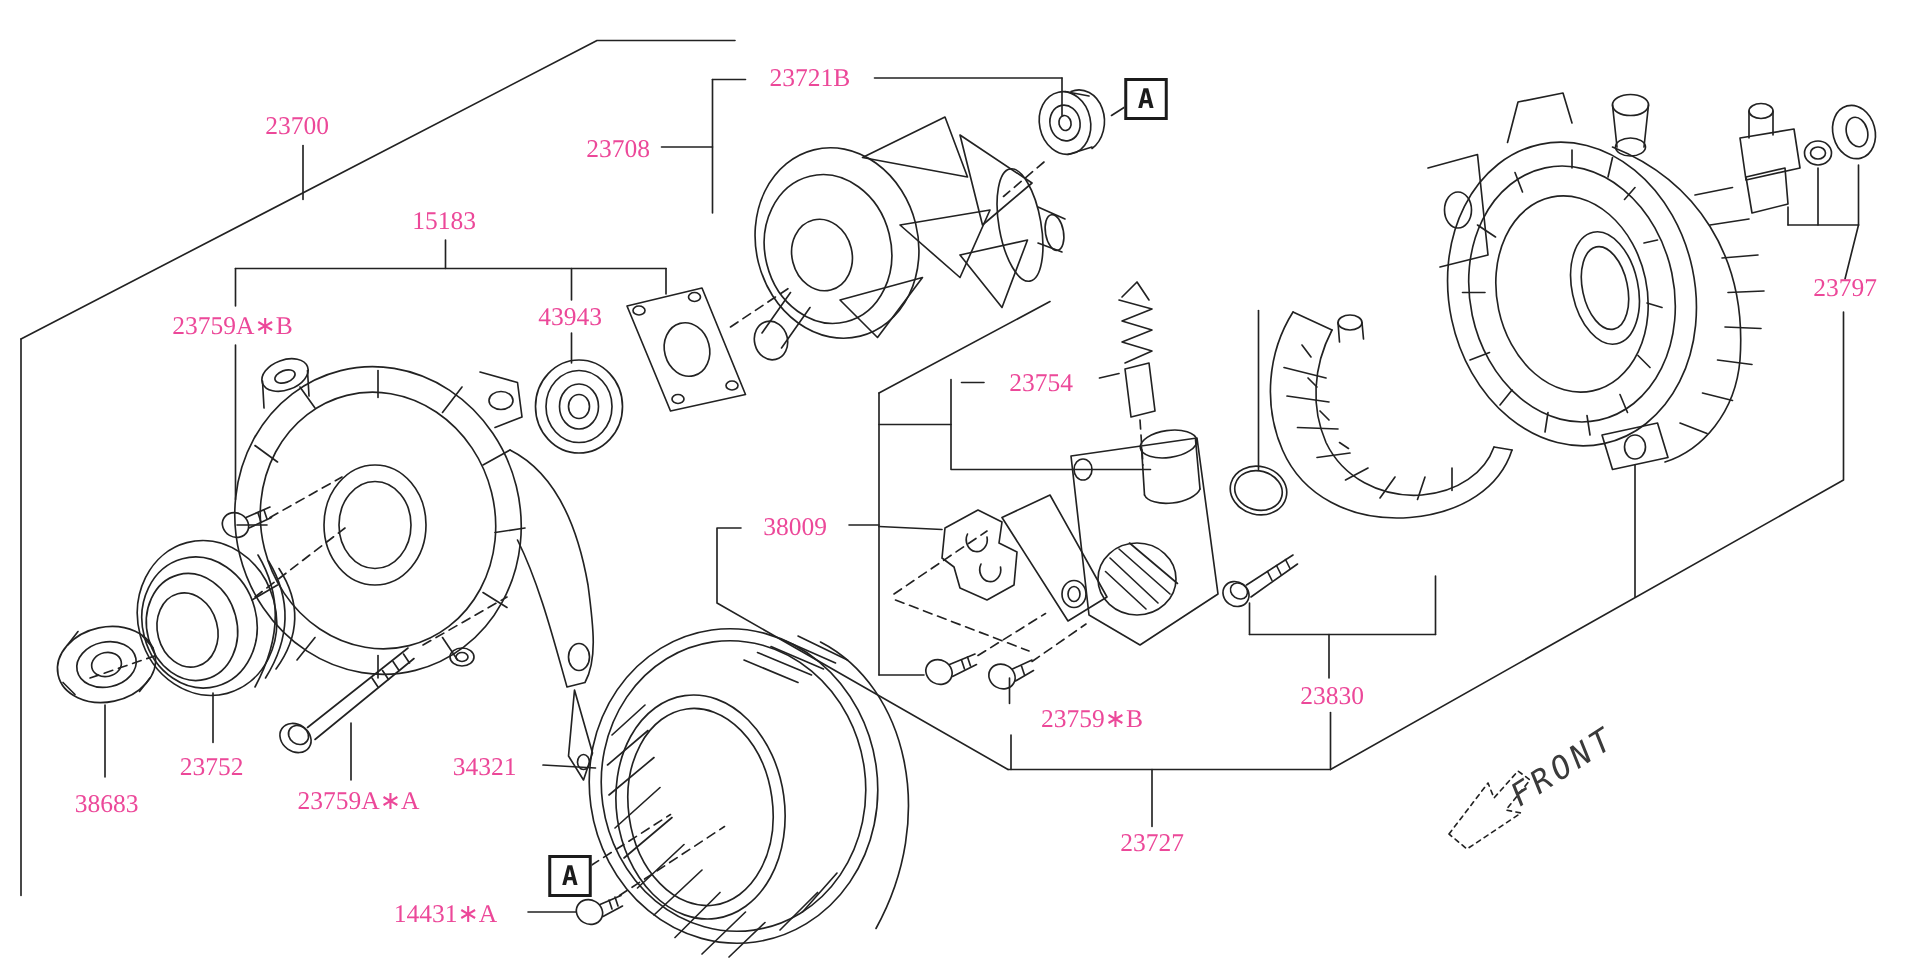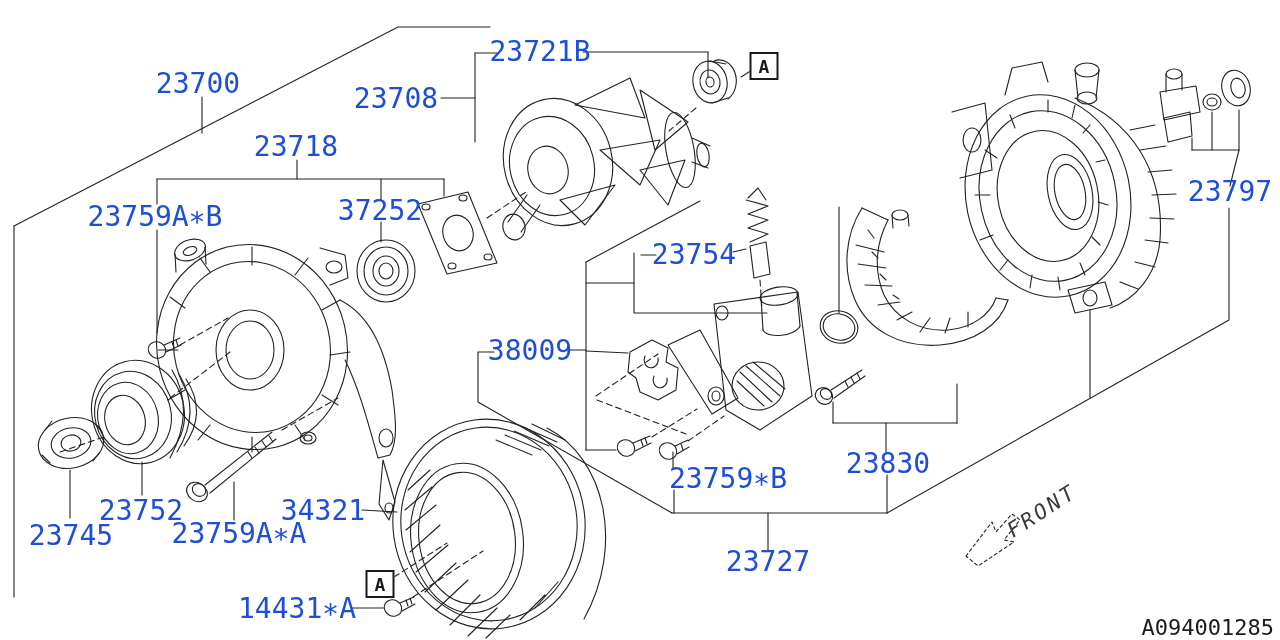--- a/index.html
+++ b/index.html
@@ -1,20 +1,20 @@
 <!DOCTYPE html>
 <html><head>
 <meta charset="utf-8">
 <style>
   html,body{margin:0;padding:0;background:#fff;}
   .stage{position:relative;width:1280px;height:640px;background:#ffffff;overflow:hidden;
          font-family:"DejaVu Sans Mono","Liberation Mono",monospace;}
   .stage svg{position:absolute;left:0;top:0;}
-  .plabel{position:absolute;transform:translate(-50%,-50%);font-size:28px;color:#1d4ed8;
-          white-space:nowrap;letter-spacing:0;line-height:1;}
+  .plabel{position:absolute;transform:translate(-50%,-50%);font-size:17px;color:#ec4899;
+          white-space:nowrap;letter-spacing:0;line-height:1;font-family:Liberation Serif, serif;}
   .abox{position:absolute;transform:translate(-50%,-50%);width:25px;height:24px;
         border:2px solid #1b1b1b;display:flex;align-items:center;justify-content:center;
         font-size:18px;font-weight:bold;color:#1b1b1b;background:#fff;}
   .front{position:absolute;transform:translate(-50%,-50%) rotate(-33deg);
          font-size:21px;font-style:italic;color:#3a3a3a;letter-spacing:3px;}
   .fcode{position:absolute;right:6px;bottom:0px;font-size:22px;color:#1b1b1b;}
 </style>
 </head>
 <body>
 
@@ -303,36 +303,35 @@
     </g>
 
     <g stroke-dasharray="3,3">
       <path d="M966,556 L992,522 L996,532 L1012,514 L1020,520 L1004,540 L1014,542 L978,566 Z"></path>
     </g>
   </g>
 </svg>
 
 <div class="plabel" style="left:198px;top:84px">23700</div>
 <div class="plabel" style="left:540px;top:52px">23721B</div>
-<div class="plabel" style="left:396px;top:99px">23708</div>
-<div class="plabel" style="left:296px;top:147px">23718</div>
+<div class="plabel" style="left:412px;top:99px">23708</div>
+<div class="plabel" style="left:296px;top:147px">15183</div>
 <div class="plabel" style="left:155px;top:217px">23759A∗B</div>
-<div class="plabel" style="left:380px;top:211px">37252</div>
+<div class="plabel" style="left:380px;top:211px">43943</div>
 <div class="plabel" style="left:694px;top:255px">23754</div>
 <div class="plabel" style="left:1230px;top:192px">23797</div>
 <div class="plabel" style="left:530px;top:351px">38009</div>
-<div class="plabel" style="left:71px;top:536px">23745</div>
+<div class="plabel" style="left:71px;top:536px">38683</div>
 <div class="plabel" style="left:141px;top:511px">23752</div>
 <div class="plabel" style="left:239px;top:534px">23759A∗A</div>
 <div class="plabel" style="left:323px;top:511px">34321</div>
 <div class="plabel" style="left:297px;top:609px">14431∗A</div>
 <div class="plabel" style="left:728px;top:479px">23759∗B</div>
 <div class="plabel" style="left:888px;top:464px">23830</div>
 <div class="plabel" style="left:768px;top:562px">23727</div>
 
 <div class="abox" style="left:764px;top:66px">A</div>
 <div class="abox" style="left:380px;top:584px">A</div>
 
 <div class="front" style="left:1042px;top:511px">FRONT</div>
 
-<div class="fcode">A094001285</div>
 
 </div>
 
 </body></html>

